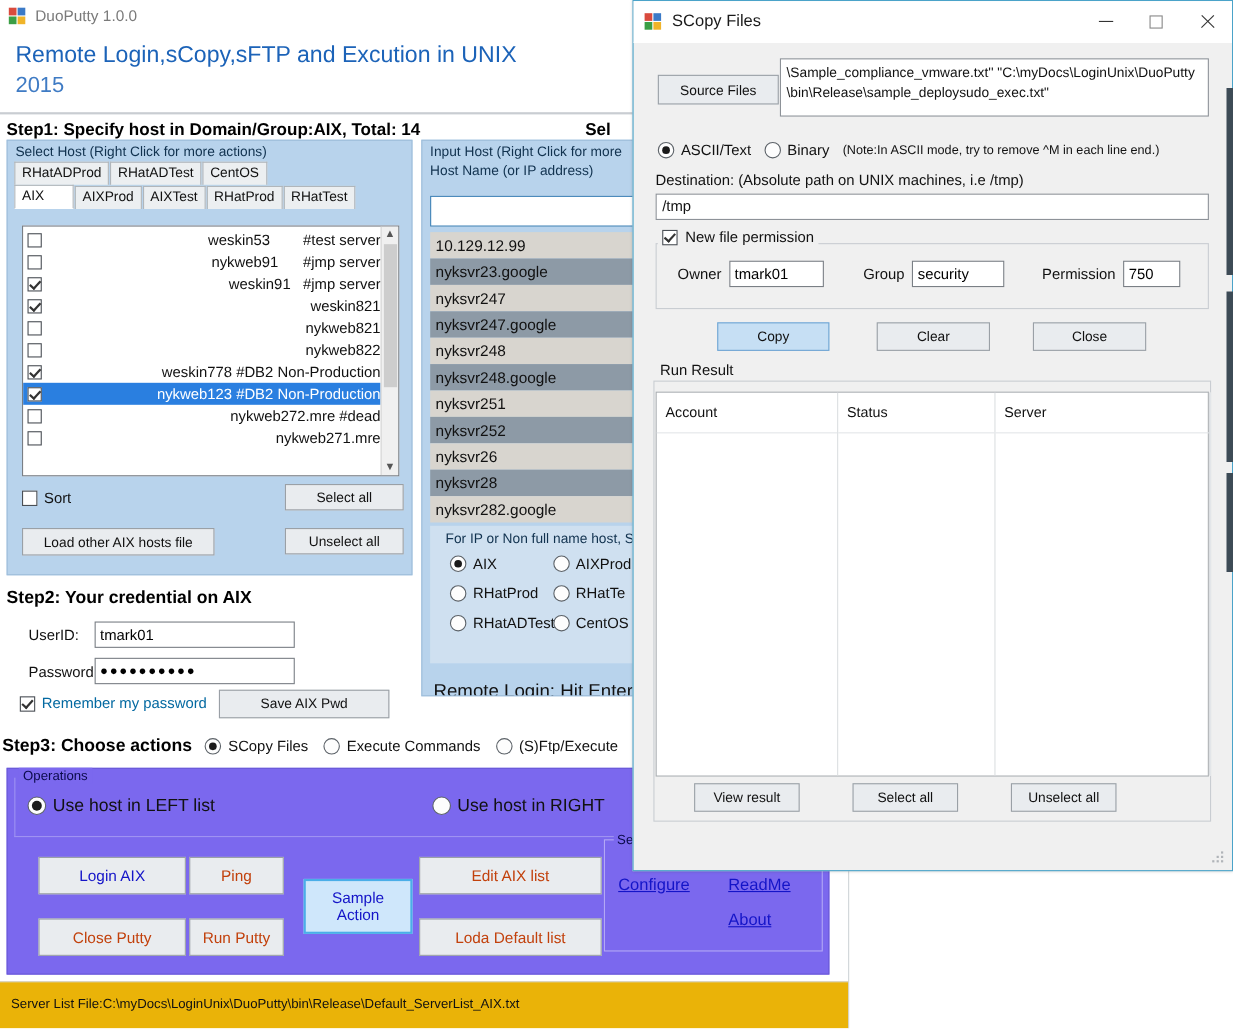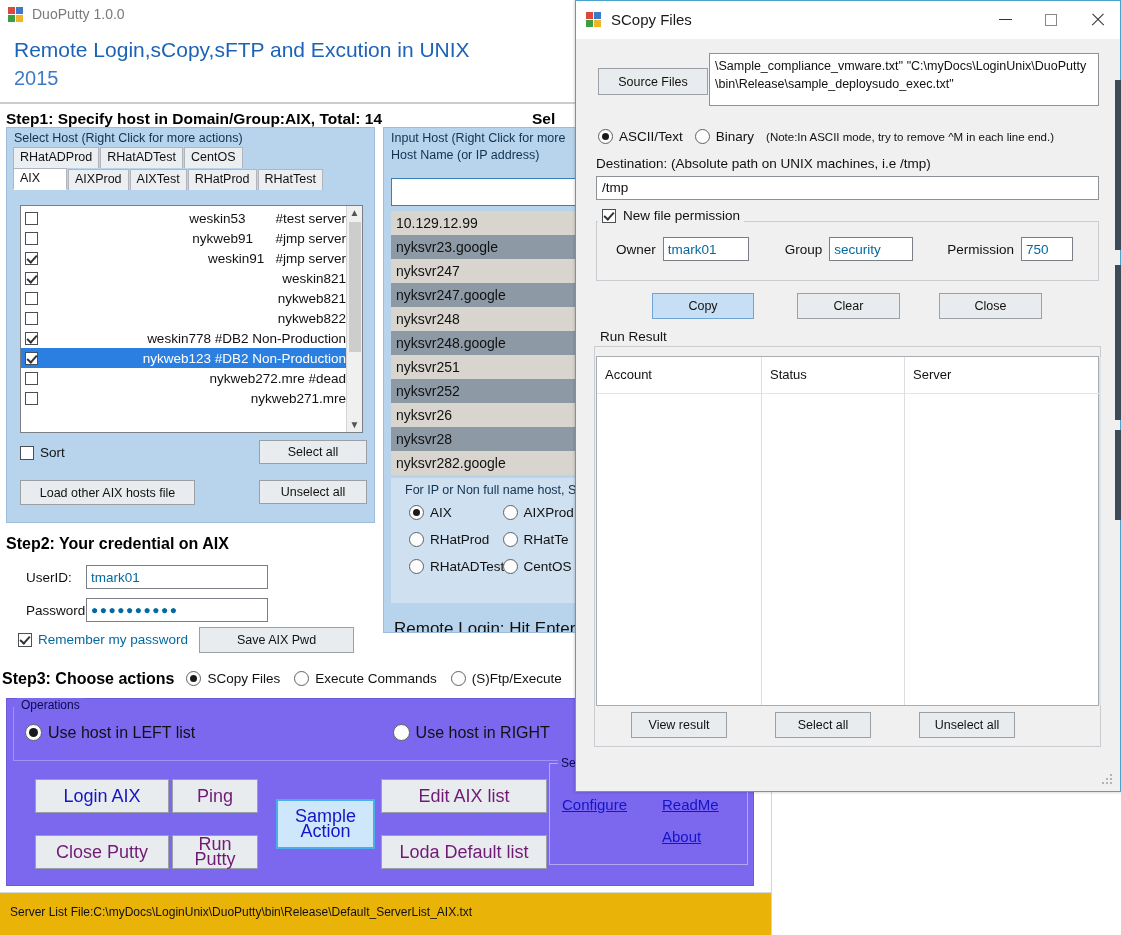--- a/index.html
+++ b/index.html
@@ -154,21 +154,21 @@
     position: absolute; left: 10px; top: 491px; font-size: 17px; color: #111;
     white-space: nowrap;
   }
 
   
   .step2 { position: absolute; left: 6px; top: 535px; font-size: 16px; font-weight: bold; color: #000; }
   .cred-row { position: absolute; display: flex; align-items: center; }
   .cred-lbl { font-size: 13.5px; color: #111; width: 80px; padding-left: 20px; }
   .txtin {
     background: #ffffff; border: 1px solid #7a7f85; height: 24px;
-    font-size: 13.5px; color: #0369a1; padding: 0 4px; line-height: 22px;
+    font-size: 13.5px; color: #000000; padding: 0 4px; line-height: 22px;
     font-family: "Liberation Sans", sans-serif; letter-spacing: 0px;
   }
   .pw { letter-spacing: 1.5px; font-size: 12px; }
   .remember-row { position: absolute; left: 18px; top: 632px; display: flex; align-items: center;
                   font-size: 13.5px; color: #0369a1; }
   .btn-savepwd { position: absolute; left: 199px; top: 627px; width: 155px; height: 26px; }
 
   
   .step3 { position: absolute; left: 2px; top: 665px; display: flex; align-items: center; justify-content: space-between; }
   .step3 .s3t { font-size: 16px; font-weight: bold; color: #000; margin-right: 12px; }
@@ -188,24 +188,24 @@
     border: 1px solid #9f92f2; border-top: none;
   }
   .ops-radios { position: absolute; left: 18px; top: 20px; width: 712px; display:flex; }
   .ops-radios .rad-item { font-size: 16px; color: #111; }
   .ops-radios .rad { width: 17px; height: 17px; }
   .ops-radios .rad.on::after { left:3px; top:3px; width:9px; height:9px; }
   .ops-r1 { width: 380px; }
 
   .opbtn {
     position: absolute; background: #e9ecef; border: 1px solid #9aa0a6;
-    font-size: 18px; color: #1414c8; display: flex; align-items: center;
+    font-size: 14px; color: #1414c8; display: flex; align-items: center;
     justify-content: center; text-align: center; line-height: 15px;
   }
-  .opbtn.dark { color: #701a75; }
+  .opbtn.dark { color: #c2410c; }
   .opbtn.accent { background: #cfe7fb; border: 2px solid #4aaee8; color:#1414c8; }
 
   .settings-box {
     position: absolute; left: 549px; top: 763px; width: 199px; height: 102px;
     border: 1px solid #b3a8f5;
   }
   .settings-legend { position:absolute; left:8px; top:-8px; font-size:12px; color:#0a0a4a;
                      background:#7b68ee; padding: 0 3px; }
   .lnk { position: absolute; font-size: 15px; color: #1414c8; text-decoration: underline; }
 

